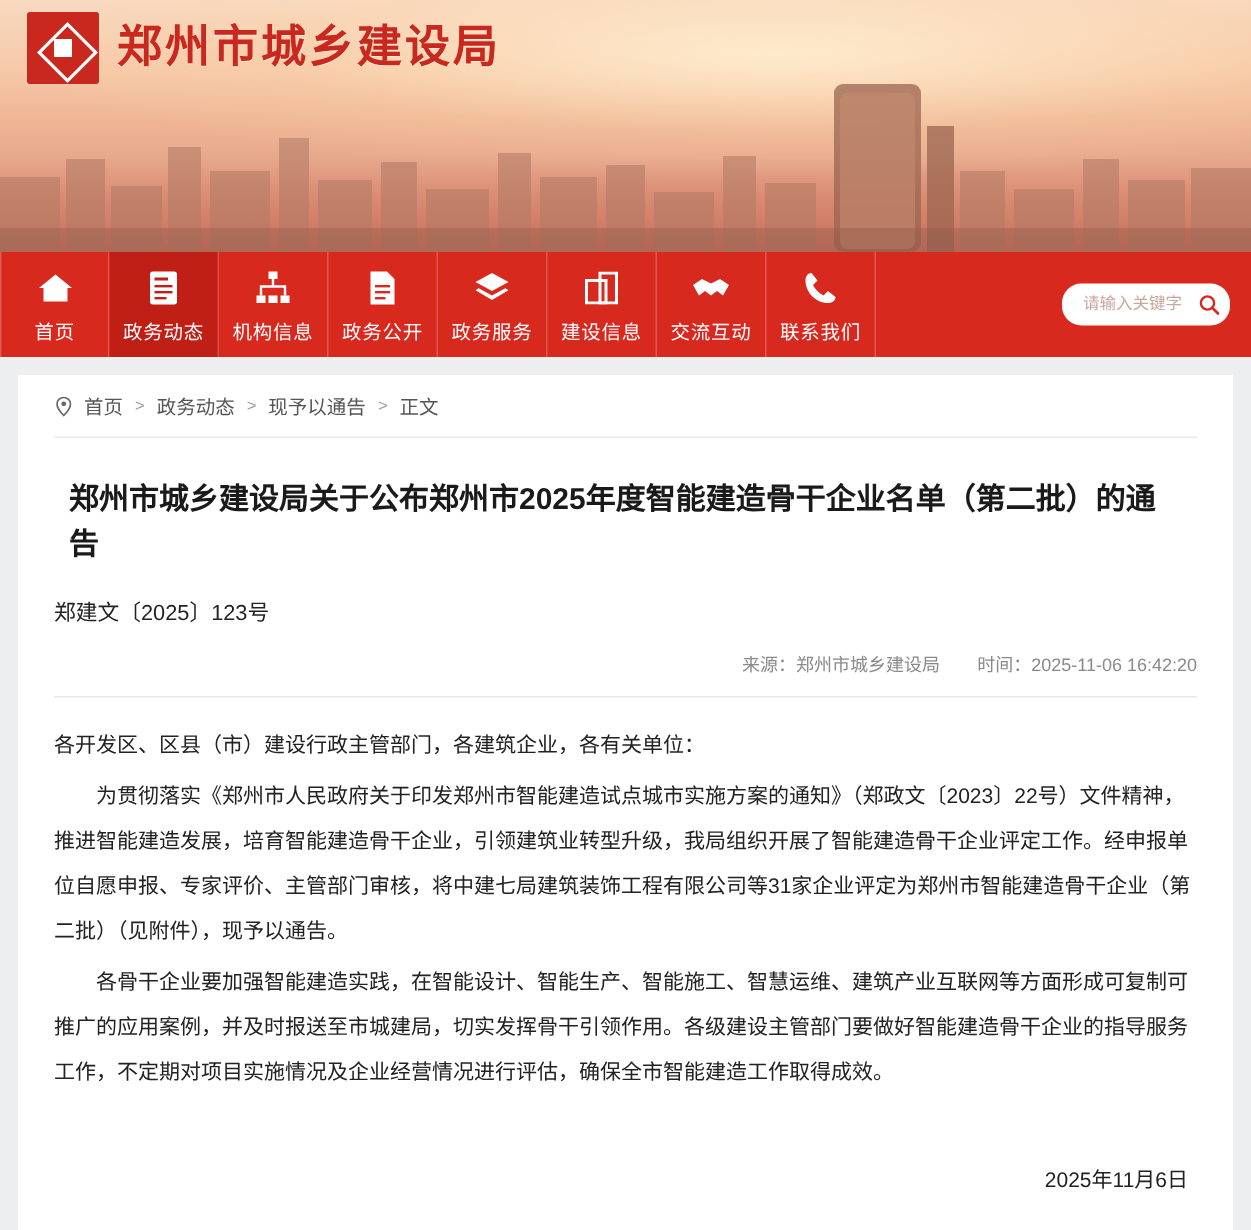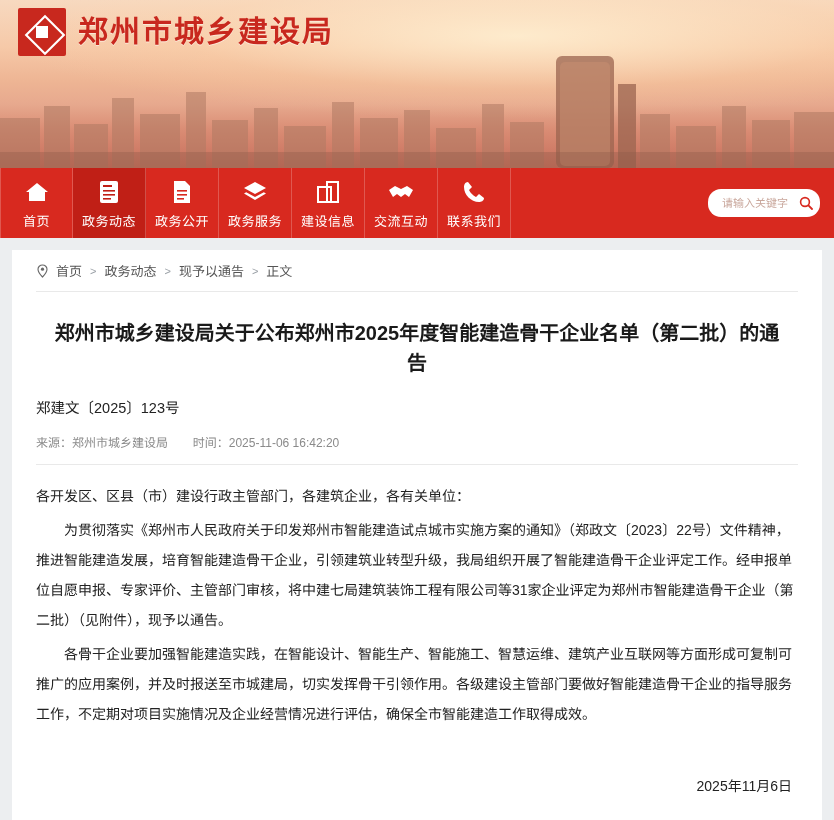--- a/index.html
+++ b/index.html
@@ -127,36 +127,35 @@
     display: flex; align-items: center;
     height: 42px;
     font-size: 13px; color: #555;
     border-bottom: 1px solid #e9e9e9;
   }
   .crumb .loc-ico { margin-right: 7px; display: flex; }
   .crumb a { color: #555; text-decoration: none; cursor: pointer; }
   .crumb .sep { margin: 0 8px; color: #9aa0a6; font-size: 11px; }
 
   .title {
-    text-align: center;
     font-size: 20px;
     font-weight: bold;
     color: #1a1a1a;
     line-height: 1.5;
     margin: 26px 10px 0 10px;
     font-family: "Liberation Sans", "DejaVu Sans", sans-serif;
   }
   .docnum {
     text-align: left;
     font-size: 14.5px;
     color: #222;
     margin-top: 18px;
   }
   .meta {
-    text-align: left;
+    text-align: right;
     font-size: 12px;
     color: #8a8a8a;
     margin-top: 16px;
     padding-bottom: 14px;
     border-bottom: 1px solid #e9e9e9;
   }
   .meta .gap { display: inline-block; width: 18px; }
 
   .body-text { margin-top: 16px; color: #222; font-size: 14px; line-height: 30px; }
   .body-text p { margin: 0 0 4px 0; }
@@ -235,20 +234,32 @@
           <rect x="2" y="1" width="18" height="22" rx="2" fill="#fff"></rect>
           <rect x="5" y="5" width="9" height="2" fill="#c01f16"></rect>
           <rect x="5" y="10" width="12" height="1.6" fill="#c01f16"></rect>
           <rect x="5" y="14" width="12" height="1.6" fill="#c01f16"></rect>
           <rect x="5" y="18" width="8" height="1.6" fill="#c01f16"></rect>
         </svg>
     </span>
     <span class="nav-label">政务动态</span>
   </div>
 
+  <div class="nav-item">
+    <span class="nav-ico">
+      <svg width="24" height="24" viewBox="0 0 24 24">
+          <rect x="9" y="1" width="6" height="5" fill="#fff"></rect>
+          <rect x="1" y="17" width="6" height="5" fill="#fff"></rect>
+          <rect x="9" y="17" width="6" height="5" fill="#fff"></rect>
+          <rect x="17" y="17" width="6" height="5" fill="#fff"></rect>
+          <path d="M12 6 L12 11 M4 17 L4 11 L20 11 L20 17" stroke="#fff" stroke-width="1.6" fill="none"></path>
+        </svg>
+    </span>
+    <span class="nav-label">机构信息</span>
+  </div>
 
   <div class="nav-item">
     <span class="nav-ico">
       <svg width="20" height="24" viewBox="0 0 20 24">
           <path d="M2 1 h11 l5 5 v17 h-16 z" fill="#fff"></path>
           <rect x="5" y="10" width="10" height="1.6" fill="#d8291f"></rect>
           <rect x="5" y="14" width="10" height="1.6" fill="#d8291f"></rect>
           <rect x="5" y="18" width="7" height="1.6" fill="#d8291f"></rect>
         </svg>
     </span>

